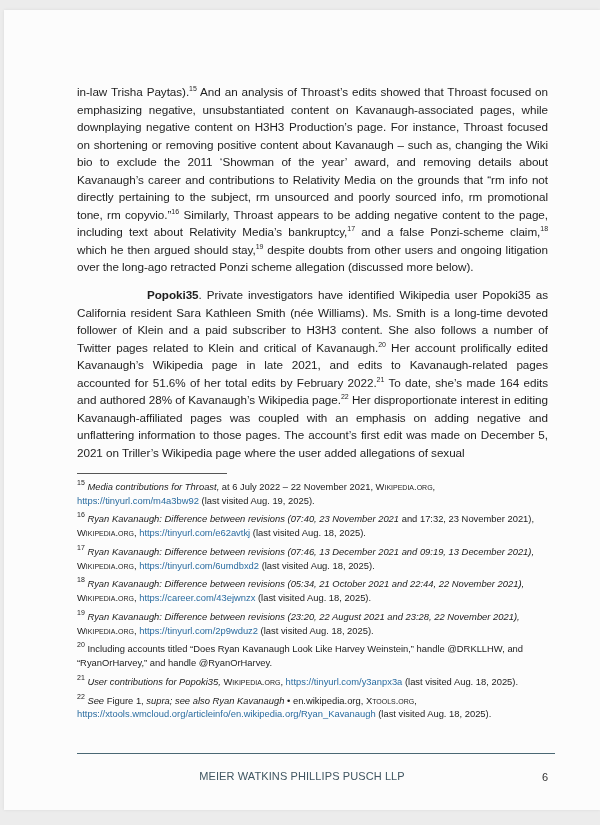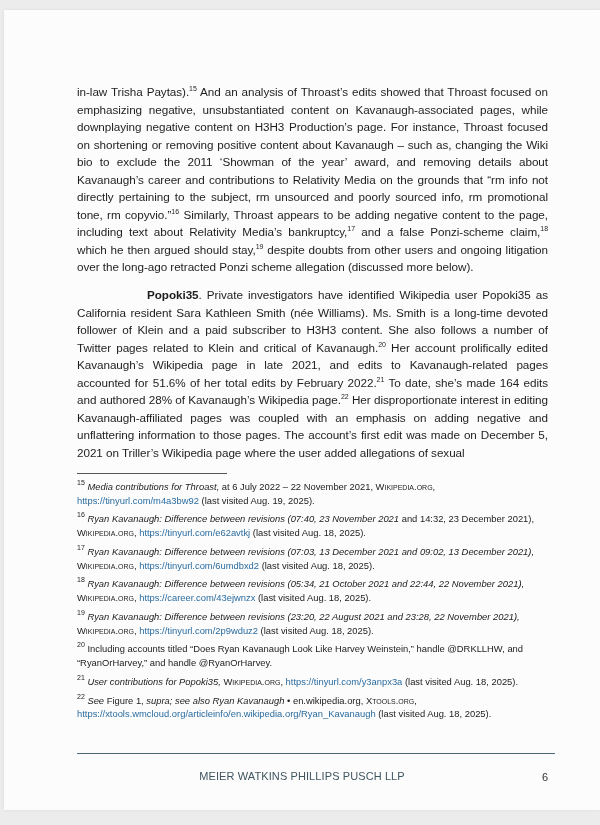--- a/index.html
+++ b/index.html
@@ -48,22 +48,22 @@
 
   <div class="body-text">
     <p><span>in-law Trisha Paytas).</span><sup>15</sup><span> And an analysis of Throast’s edits showed that Throast focused on emphasizing negative, unsubstantiated content on Kavanaugh-associated pages, while downplaying negative content on H3H3 Production’s page. For instance, Throast focused on shortening or removing positive content about Kavanaugh – such as, changing the Wiki bio to exclude the 2011 ‘Showman of the year’ award, and removing details about Kavanaugh’s career and contributions to Relativity Media on the grounds that “rm info not directly pertaining to the subject, rm unsourced and poorly sourced info, rm promotional tone, rm copyvio.”</span><sup>16</sup><span> Similarly, Throast appears to be adding negative content to the page, including text about Relativity Media’s bankruptcy,</span><sup>17</sup><span> and a false Ponzi-scheme claim,</span><sup>18</sup><span> which he then argued should stay,</span><sup>19</sup><span> despite doubts from other users and ongoing litigation over the long-ago retracted Ponzi scheme allegation (discussed more below).</span></p>
     <p class="para2"><span class="bold">Popoki35</span><span>. Private investigators have identified Wikipedia user Popoki35 as California resident Sara Kathleen Smith (née Williams). Ms. Smith is a long-time devoted follower of Klein and a paid subscriber to H3H3 content. She also follows a number of Twitter pages related to Klein and critical of Kavanaugh.</span><sup>20</sup><span> Her account prolifically edited Kavanaugh’s Wikipedia page in late 2021, and edits to Kavanaugh-related pages accounted for 51.6% of her total edits by February 2022.</span><sup>21</sup><span> To date, she’s made 164 edits and authored 28% of Kavanaugh’s Wikipedia page.</span><sup>22</sup><span> Her disproportionate interest in editing Kavanaugh-affiliated pages was coupled with an emphasis on adding negative and unflattering information to those pages. The account’s first edit was made on December 5, 2021 on Triller’s Wikipedia page where the user added allegations of sexual</span></p>
   </div>
 
   <div class="fn-rule"></div>
 
   <div class="footnotes">
     <div class="fn"><sup>15</sup> <i>Media contributions for Throast,</i><span> at 6 July 2022 –  22 November 2021, </span><span class="sc">Wikipedia.org</span><span>, </span><a>https://tinyurl.com/m4a3bw92</a><span> (last visited Aug. 19, 2025).</span></div>
-    <div class="fn"><sup>16</sup> <i>Ryan Kavanaugh: Difference between revisions (07:40, 23 November 2021</i><span> and 14:32, 23 December 2021), </span><span class="sc">Wikipedia.org</span><span>, </span><a>https://tinyurl.com/e62avtkj</a><span> (last visited Aug. 18, 2025).</span></div>
-    <div class="fn"><sup>17</sup> <i>Ryan Kavanaugh: Difference between revisions (07:03, 13 December 2021 and 09:02, 13 December 2021),</i><span> </span><span class="sc">Wikipedia.org</span><span>, </span><a>https://tinyurl.com/6umdbxd2</a><span> (last visited Aug. 18, 2025).</span></div>
+    <div class="fn"><sup>16</sup> <i>Ryan Kavanaugh: Difference between revisions (07:40, 23 November 2021</i><span> and 17:32, 23 November 2021), </span><span class="sc">Wikipedia.org</span><span>, </span><a>https://tinyurl.com/e62avtkj</a><span> (last visited Aug. 18, 2025).</span></div>
+    <div class="fn"><sup>17</sup> <i>Ryan Kavanaugh: Difference between revisions (07:46, 13 December 2021 and 09:19, 13 December 2021),</i><span> </span><span class="sc">Wikipedia.org</span><span>, </span><a>https://tinyurl.com/6umdbxd2</a><span> (last visited Aug. 18, 2025).</span></div>
     <div class="fn"><sup>18</sup> <i>Ryan Kavanaugh: Difference between revisions (05:34, 21 October 2021 and 22:44, 22 November 2021),</i><span> </span><span class="sc">Wikipedia.org</span><span>, </span><a>https://career.com/43ejwnzx</a><span> (last visited Aug. 18, 2025).</span></div>
     <div class="fn"><sup>19</sup> <i>Ryan Kavanaugh: Difference between revisions (23:20, 22 August 2021 and 23:28, 22 November 2021),</i><span> </span><span class="sc">Wikipedia.org</span><span>, </span><a>https://tinyurl.com/2p9wduz2</a><span> (last visited Aug. 18, 2025).</span></div>
     <div class="fn"><sup>20</sup> <span>Including accounts titled “Does Ryan Kavanaugh Look Like Harvey Weinstein,” handle @DRKLLHW, and “RyanOrHarvey,” and handle @RyanOrHarvey.</span></div>
     <div class="fn"><sup>21</sup> <i>User contributions for Popoki35,</i><span> </span><span class="sc">Wikipedia.org</span><span>, </span><a>https://tinyurl.com/y3anpx3a</a><span> (last visited Aug. 18, 2025).</span></div>
     <div class="fn"><sup>22</sup> <i>See</i><span> Figure 1, </span><i>supra; see also Ryan Kavanaugh</i><span> • en.wikipedia.org, </span><span class="sc">Xtools.org</span><span>, </span><a>https://xtools.wmcloud.org/articleinfo/en.wikipedia.org/Ryan_Kavanaugh</a><span> (last visited Aug. 18, 2025).</span></div>
   </div>
 
   <div class="footer-rule"></div>
   <div class="footer-firm">MEIER WATKINS PHILLIPS PUSCH LLP</div>
   <div class="footer-page">6</div>

